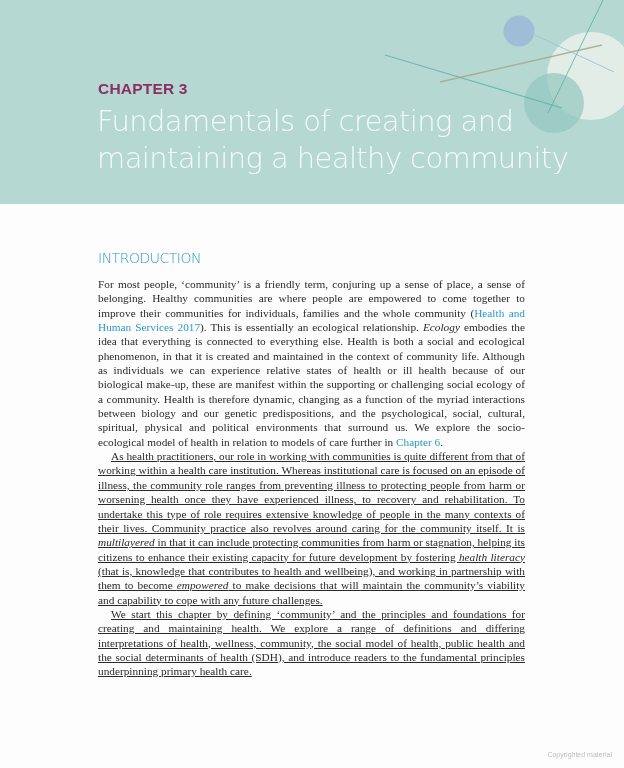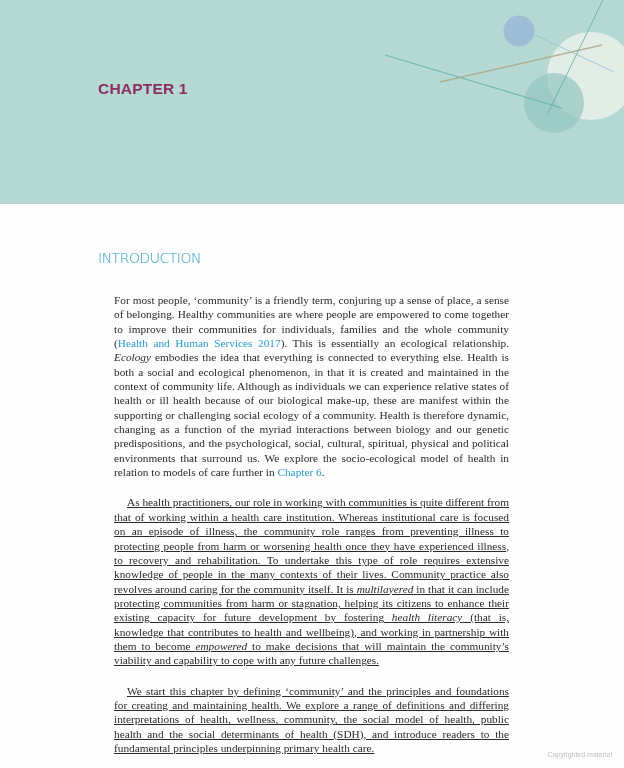--- a/index.html
+++ b/index.html
@@ -27,21 +27,21 @@
   .section-heading {
     position: absolute; left: 98px; top: 250px;
     font-family: "DejaVu Sans", sans-serif; font-weight: 200;
     font-size: 14px; color: #2b9ac8; letter-spacing: -0.5px;
   }
   .body {
     position: absolute; left: 98px; top: 277px; width: 427px;
     font-size: 11.3px; line-height: 14.35px; color: #2a2a2a;
     text-align: justify; hyphens: none;
   }
-  .body p { margin: 16px; }
+  .body p { margin: 0; }
   .body p + p { text-indent: 13px; text-decoration: underline; }
   .link { color: #2b9ac8; cursor: pointer; }
   em { font-style: italic; }
   .footer {
     position: absolute; right: 12px; top: 751px;
     font-family: "Liberation Sans", sans-serif; font-size: 7px; color: #bdbdbd;
   }
 </style>
 </head>
 <body>
@@ -49,21 +49,25 @@
 <div class="banner">
   <svg width="624" height="204" viewBox="0 0 624 204">
     <circle cx="519" cy="31" r="15.5" fill="#9fbcd8" opacity="0.95"></circle>
     <circle cx="591" cy="76" r="44" fill="#e2ede7"></circle>
     <circle cx="554" cy="103" r="30" fill="#93c6bf" opacity="0.7"></circle>
     <line x1="385" y1="55" x2="562" y2="108" stroke="#5fb0a8" stroke-width="1.2" opacity="0.8"></line>
     <line x1="440" y1="82" x2="602" y2="45" stroke="#a8a98a" stroke-width="1.3" opacity="0.85"></line>
     <line x1="535" y1="35" x2="614" y2="72" stroke="#9cc2d6" stroke-width="1" opacity="0.9"></line>
     <line x1="548" y1="113" x2="603" y2="0" stroke="#5fb0a8" stroke-width="1" opacity="0.85"></line>
   </svg>
-  <div class="chapter-label">CHAPTER 1</div>
+  <div class="chapter-label">CHAPTER 3</div>
+  <div class="chapter-title">
+    <div>Fundamentals of creating and</div>
+    <div>maintaining a healthy community</div>
+  </div>
 </div>
 
 <div class="section-heading">INTRODUCTION</div>
 
 <div class="body">
   <p><span>For most people, ‘community’ is a friendly term, conjuring up a sense of place, a sense of belonging. Healthy communities are where people are empowered to come together to improve their communities for individuals, families and the whole community (</span><span class="link">Health and Human Services 2017</span><span>). This is essentially an ecological relationship. </span><em>Ecology</em><span> embodies the idea that everything is connected to everything else. Health is both a social and ecological phenomenon, in that it is created and maintained in the context of community life. Although as individuals we can experience relative states of health or ill health because of our biological make-up, these are manifest within the supporting or challenging social ecology of a community. Health is therefore dynamic, changing as a function of the myriad interactions between biology and our genetic predispositions, and the psychological, social, cultural, spiritual, physical and political environments that surround us. We explore the socio-ecological model of health in relation to models of care further in </span><span class="link">Chapter 6</span><span>.</span></p>
   <p><span>As health practitioners, our role in working with communities is quite different from that of working within a health care institution. Whereas institutional care is focused on an episode of illness, the community role ranges from preventing illness to protecting people from harm or worsening health once they have experienced illness, to recovery and rehabilitation. To undertake this type of role requires extensive knowledge of people in the many contexts of their lives. Community practice also revolves around caring for the community itself. It is </span><em>multilayered</em><span> in that it can include protecting communities from harm or stagnation, helping its citizens to enhance their existing capacity for future development by fostering </span><em>health literacy</em><span> (that is, knowledge that contributes to health and wellbeing), and working in partnership with them to become </span><em>empowered</em><span> to make decisions that will maintain the community’s viability and capability to cope with any future challenges.</span></p>
   <p>We start this chapter by defining ‘community’ and the principles and foundations for creating and maintaining health. We explore a range of definitions and differing interpretations of health, wellness, community, the social model of health, public health and the social determinants of health (SDH), and introduce readers to the fundamental principles underpinning primary health care.</p>
 </div>
 

